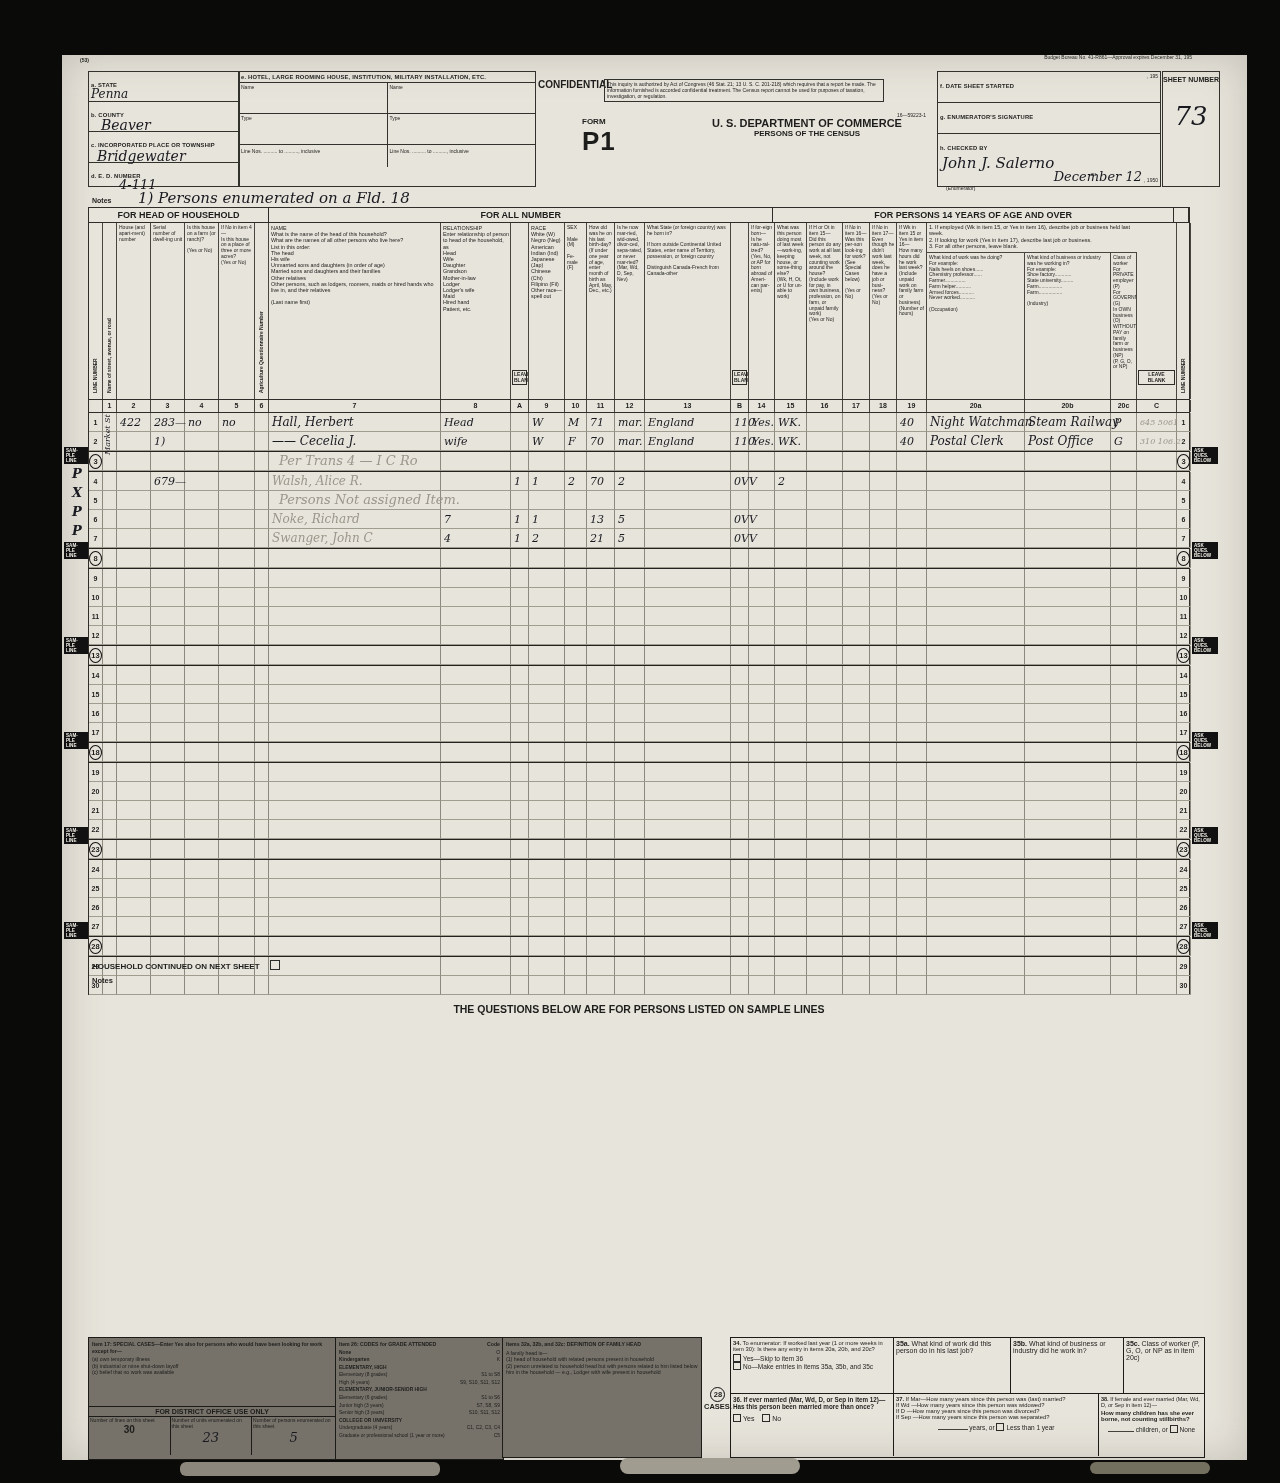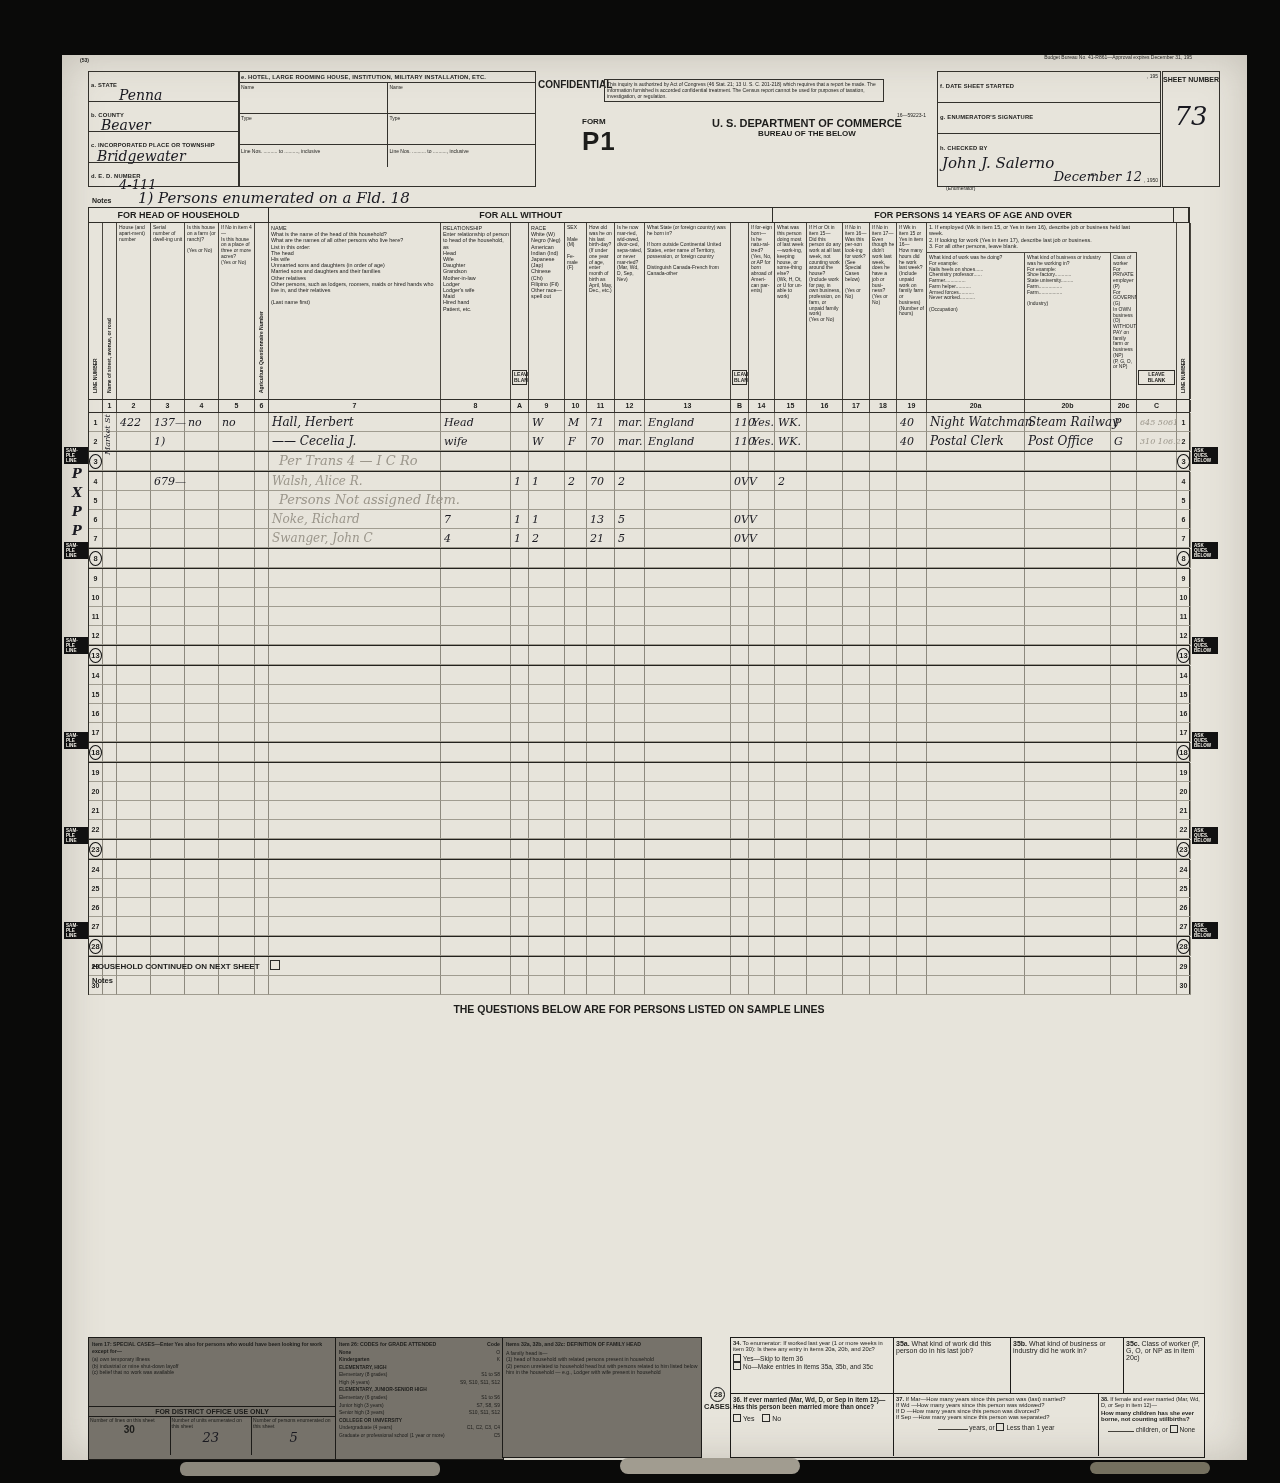--- a/index.html
+++ b/index.html
@@ -37,21 +37,21 @@
   .u{display:inline-block;border-bottom:1px solid #44413b;}
 </style>
 </head>
 <body>
 
 <div id="paper">
   <div class="abs t5" style="left:18px;top:3px;font-weight:bold">(53)</div>
   <div class="abs t5" style="left:700px;top:0px;width:430px;text-align:right">Budget Bureau No. 41-R861—Approval expires December 31, 195</div>
 
   <div class="hdr-box" style="left:26px;top:16px;width:150px;height:114px">
-    <div style="border-bottom:1px solid #33312c;height:27px;padding:1px 2px"><span class="lbl">a. STATE</span><div class="hw" style="font-size:14px;margin-top:-4px;margin-left:28px">Penna</div></div>
+    <div style="border-bottom:1px solid #33312c;height:27px;padding:1px 2px"><span class="lbl">a. STATE</span><div class="hw" style="font-size:12px;margin-top:-4px;margin-left:0">Penna</div></div>
     <div style="border-bottom:1px solid #33312c;height:27px;padding:1px 2px"><span class="lbl">b. COUNTY</span><div class="hw" style="font-size:14px;margin-top:-4px;margin-left:10px">Beaver</div></div>
     <div style="border-bottom:1px solid #33312c;height:28px;padding:1px 2px"><span class="lbl">c. INCORPORATED PLACE OR TOWNSHIP</span><div class="hw" style="font-size:14px;margin-top:-3px;margin-left:6px">Bridgewater</div></div>
     <div style="height:26px;padding:1px 2px"><span class="lbl">d. E. D. NUMBER</span><div class="hw" style="font-size:13px;margin-top:-5px;margin-left:28px">4-111</div></div>
   </div>
 
   <div class="hdr-box" style="left:176px;top:16px;width:296px;height:114px">
     <div class="lbl" style="border-bottom:1px solid #33312c;padding:2px">e. HOTEL, LARGE ROOMING HOUSE, INSTITUTION, MILITARY INSTALLATION, ETC.</div>
     <div style="display:flex;border-bottom:1px solid #33312c;height:30px">
       <div class="t5" style="width:50%;border-right:1px solid #33312c;padding:2px">Name</div>
       <div class="t5" style="width:50%;padding:2px">Name</div>
@@ -73,21 +73,21 @@
     </div>
   </div>
   <div class="abs t5" style="left:835px;top:58px">16—59223-1</div>
 
   <div class="abs" style="left:520px;top:62px">
     <div style="font-size:8px;font-weight:bold">FORM</div>
     <div style="font-size:26px;font-weight:bold;letter-spacing:1px">P1</div>
   </div>
   <div class="abs" style="left:580px;top:62px;width:330px;text-align:center">
     <div class="bold" style="font-size:11px">U. S. DEPARTMENT OF COMMERCE</div>
-    <div class="bold" style="font-size:8px">BUREAU OF THE BELOW</div>
+    <div class="bold" style="font-size:8px">PERSONS OF THE CENSUS</div>
   </div>
 
   <div class="hdr-box" style="left:875px;top:16px;width:222px;height:114px">
     <div style="border-bottom:1px solid #33312c;height:26px;padding:2px"><span class="lbl">f. DATE SHEET STARTED</span><span class="t5" style="float:right">, 195</span></div>
     <div style="border-bottom:1px solid #33312c;height:26px;padding:2px"><span class="lbl">g. ENUMERATOR'S SIGNATURE</span></div>
     <div style="height:58px;padding:2px;position:relative">
       <span class="lbl">h. CHECKED BY</span>
       <div class="hw" style="font-size:15px;margin-left:2px">John J. Salerno</div>
       <span class="t5" style="position:absolute;left:8px;bottom:4px">(Enumerator)</span>
       <span class="t5" style="position:absolute;right:64px;bottom:18px">on</span>
@@ -101,21 +101,21 @@
   </div>
 
   <div class="abs" style="left:30px;top:134px">
     <span style="font-size:7px;font-weight:bold">Notes</span>
     <span class="hw" style="font-size:15px;margin-left:22px">1) Persons enumerated on a Fld. 18</span>
   </div>
 
   <div id="main-table" class="abs" style="left: 26px; top: 152px; width: 1102px; position: relative;">
       <div class="sect-band">
         <div class="sect-cell" style="width: 180px;">FOR HEAD OF HOUSEHOLD</div>
-        <div class="sect-cell" style="width: 506px;">FOR ALL WITHOUT</div>
+        <div class="sect-cell" style="width: 506px;">FOR ALL NUMBER</div>
         <div class="sect-cell" style="width: 402px;">FOR PERSONS 14 YEARS OF AGE AND OVER</div>
         <div class="sect-cell" style="width: 14px;"></div>
       </div>
       <div class="hrow" style="height: 176px;">
         <div class="hcell" style="width: 14px; flex: 0 0 14px;">
           <div class="t5 vtext" style="height: 168px; margin: 0px auto; font-weight: bold;">LINE NUMBER</div>
         </div>
         <div class="hcell" style="width: 14px; flex: 0 0 14px;">
           <div class="t5 vtext" style="height: 168px; margin: 0px auto; font-weight: bold;">Name of street, avenue, or road</div>
         </div>
@@ -303,21 +303,21 @@
         <div class="ncell" style="width: 98px; flex: 0 0 98px;">20a</div>
         <div class="ncell" style="width: 86px; flex: 0 0 86px;">20b</div>
         <div class="ncell" style="width: 26px; flex: 0 0 26px;">20c</div>
         <div class="ncell" style="width: 40px; flex: 0 0 40px;">C</div>
         <div class="ncell" style="width: 14px; flex: 0 0 14px;"></div>
       </div>
       <div class="drow" style="height: 19px;">
         <div class="dcell" style="width: 14px; flex: 0 0 14px; justify-content: center; font-size: 7px; font-weight: bold;">1</div>
         <div class="dcell" style="width: 14px; flex: 0 0 14px;"></div>
         <div class="dcell hw" style="width: 34px; flex: 0 0 34px; font-size: 11px; padding-left: 3px; white-space: nowrap; overflow: visible;">422</div>
-        <div class="dcell hw" style="width: 34px; flex: 0 0 34px; font-size: 11px; padding-left: 3px; white-space: nowrap; overflow: visible;">137—</div>
+        <div class="dcell hw" style="width: 34px; flex: 0 0 34px; font-size: 11px; padding-left: 3px; white-space: nowrap; overflow: visible;">283—</div>
         <div class="dcell hw" style="width: 34px; flex: 0 0 34px; font-size: 11px; padding-left: 3px; white-space: nowrap; overflow: visible;">no</div>
         <div class="dcell hw" style="width: 36px; flex: 0 0 36px; font-size: 11px; padding-left: 3px; white-space: nowrap; overflow: visible;">no</div>
         <div class="dcell" style="width: 14px; flex: 0 0 14px;"></div>
         <div class="dcell hw" style="width: 172px; flex: 0 0 172px; font-size: 12px; padding-left: 3px; white-space: nowrap; overflow: visible;">Hall, Herbert</div>
         <div class="dcell hw" style="width: 70px; flex: 0 0 70px; font-size: 11px; padding-left: 3px; white-space: nowrap; overflow: visible;">Head</div>
         <div class="dcell" style="width: 18px; flex: 0 0 18px;"></div>
         <div class="dcell hw" style="width: 36px; flex: 0 0 36px; font-size: 11px; padding-left: 3px; white-space: nowrap; overflow: visible;">W</div>
         <div class="dcell hw" style="width: 22px; flex: 0 0 22px; font-size: 11px; padding-left: 3px; white-space: nowrap; overflow: visible;">M</div>
         <div class="dcell hw" style="width: 28px; flex: 0 0 28px; font-size: 11px; padding-left: 3px; white-space: nowrap; overflow: visible;">71</div>
         <div class="dcell hw" style="width: 30px; flex: 0 0 30px; font-size: 11px; padding-left: 3px; white-space: nowrap; overflow: visible;">mar.</div>

